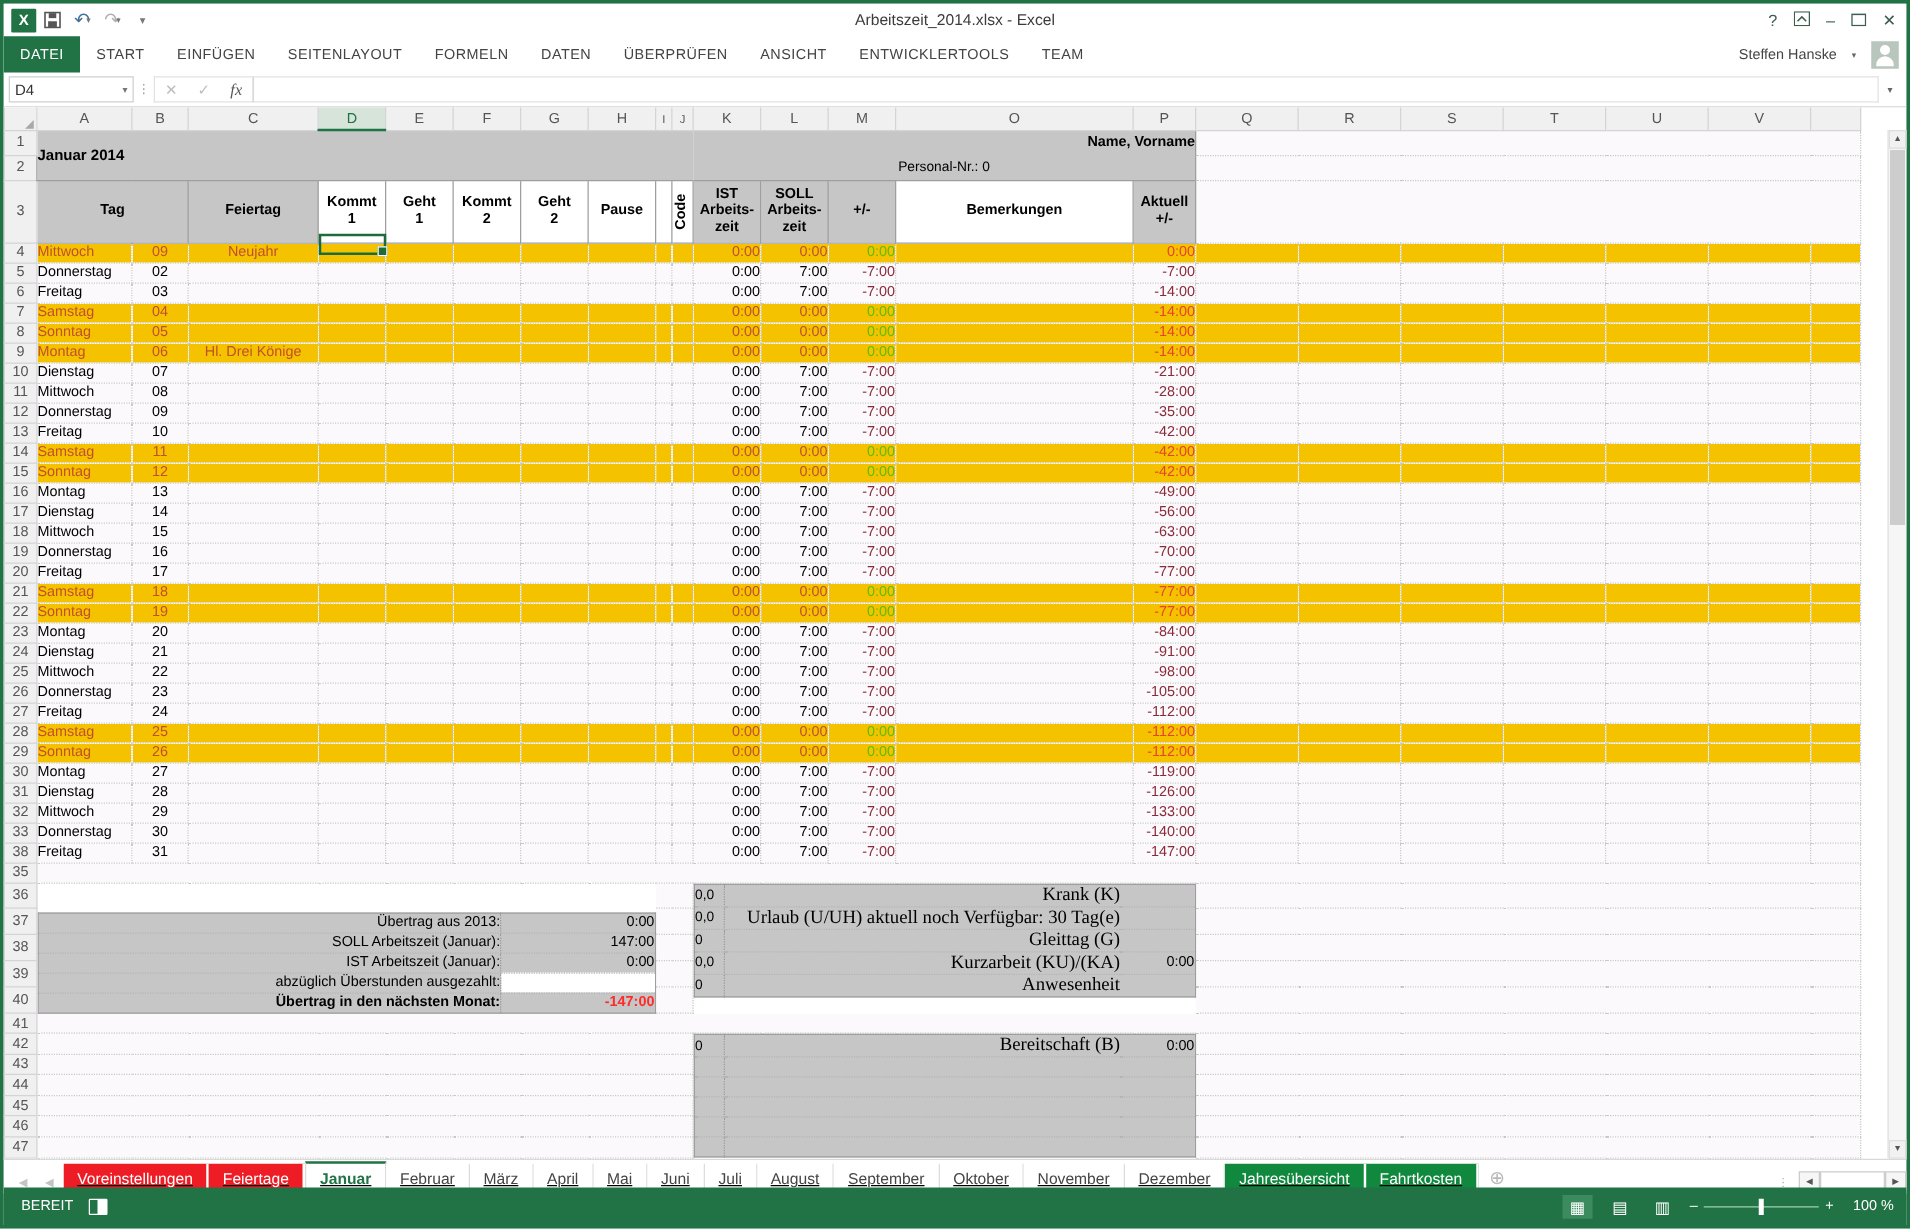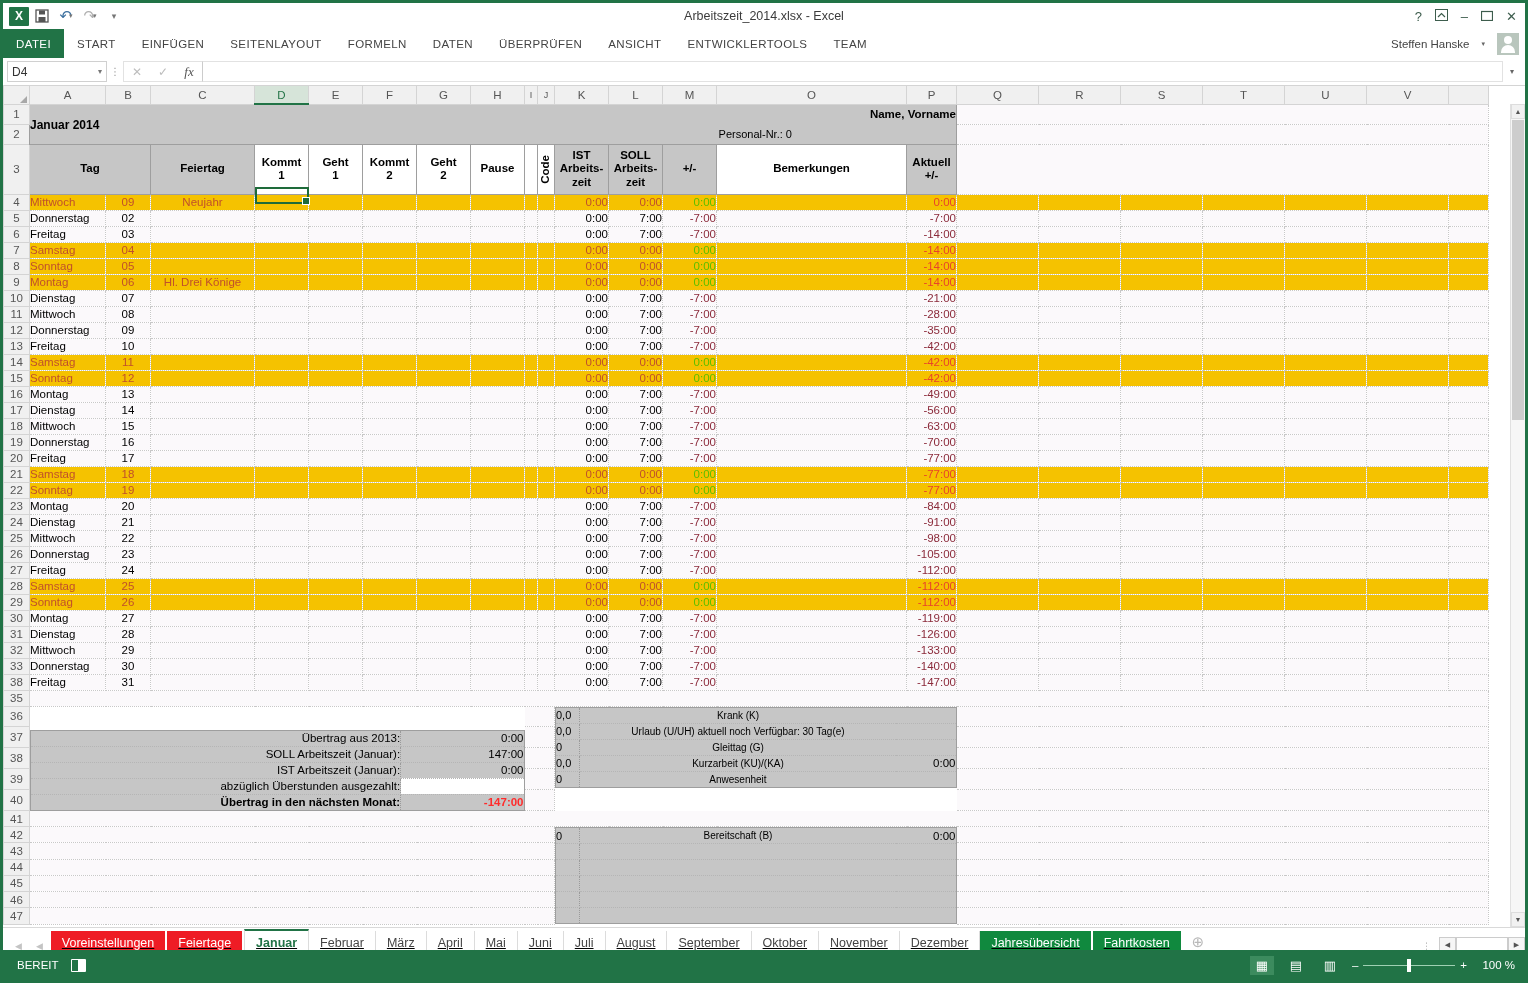--- a/index.html
+++ b/index.html
@@ -197,22 +197,22 @@
   }
   .sumlbl.bold, .sumval.bold { font-weight: bold; }
   .sumval.neg { color: #ff2b2b; font-weight: bold; }
   .sumval.white { background: #fff; }
   .rbox-n {
     font-size: 11px; text-align: left; padding-left: 4px;
     border-right: 1px dotted #9a9a9a; border-bottom: 1px dotted #b5b5b5;
     width: 22px;
   }
   .rbox-t {
-    font-size: 10px; text-align: center; padding-left: 5px;
-    border-bottom: 1px dotted #b5b5b5; height: 16px; white-space: nowrap;
+    font-size: 15px; text-align: right; padding-left: 5px;
+    border-bottom: 1px dotted #b5b5b5; height: 16px; white-space: nowrap; font-family: Liberation Serif, serif;
   }
   .rbox-v {
     font-size: 11.5px; text-align: right; padding-right: 4px;
     border-bottom: 1px dotted #b5b5b5;
   }
 
   
   .tabbar {
     position: absolute; left: 0; right: 0; bottom: 25px; height: 28px;
     background: #fff; display: flex; align-items: flex-end;

